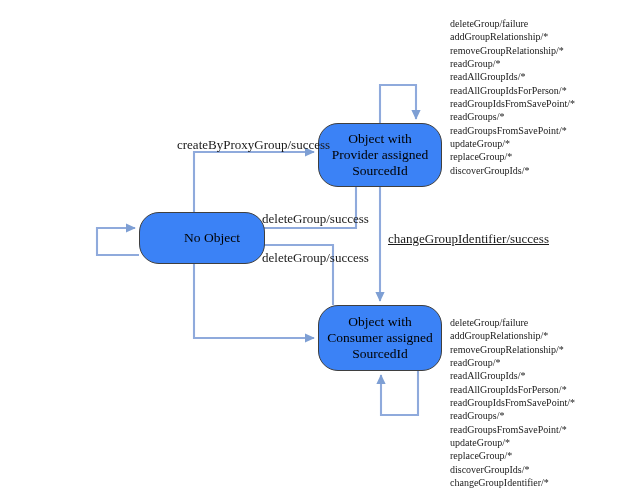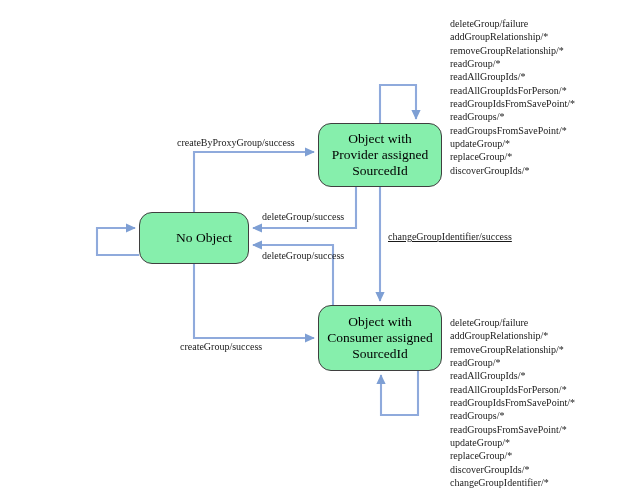--- a/index.html
+++ b/index.html
@@ -24,22 +24,22 @@
     left: 0;
     top: 0;
     width: 623px;
     height: 499px;
     pointer-events: none;
   }
   .state-box {
     position: absolute;
     box-sizing: border-box;
     border: 1.3px solid #3f3f3f;
-    border-radius: 13px;
-    background: #86efac;
+    border-radius: 20px;
+    background: #3b82f6;
     display: flex;
     align-items: center;
     justify-content: center;
     text-align: center;
     line-height: 1.18;
     font-size: 13.5px;
     color: #000000;
     z-index: 3;
   }
   .state-box .txt {
@@ -54,27 +54,27 @@
   }
   #state-consumer {
     left: 318px;
     top: 305px;
     width: 124px;
     height: 66px;
   }
   #state-none {
     left: 139px;
     top: 212px;
-    width: 110px;
+    width: 126px;
     height: 52px;
     padding-left: 20px;
   }
   .edge-label {
     position: absolute;
-    font-size: 10px;
+    font-size: 13px;
     color: #1a1a1a;
     white-space: nowrap;
     line-height: 1.28;
     z-index: 4;
     background: transparent;
   }
   .op-list {
     position: absolute;
     font-size: 10px;
     color: #1a1a1a;
@@ -146,21 +146,20 @@
   </div>
 
   <div class="edge-label" id="lbl-createByProxy-success">createByProxyGroup/success</div>
 
   <div class="edge-label" id="lbl-delete-success-1">deleteGroup/success</div>
 
   <div class="edge-label" id="lbl-delete-success-2">deleteGroup/success</div>
 
   <div class="edge-label" id="lbl-changeId-success">changeGroupIdentifier/success</div>
 
-  <div class="edge-label" id="lbl-create-success">createGroup/success</div>
 
 
   <div class="op-list" id="ops-provider">
       <div class="op-line">deleteGroup/failure</div>
       <div class="op-line">addGroupRelationship/*</div>
       <div class="op-line">removeGroupRelationship/*</div>
       <div class="op-line">readGroup/*</div>
       <div class="op-line">readAllGroupIds/*</div>
       <div class="op-line">readAllGroupIdsForPerson/*</div>
       <div class="op-line">readGroupIdsFromSavePoint/*</div>

